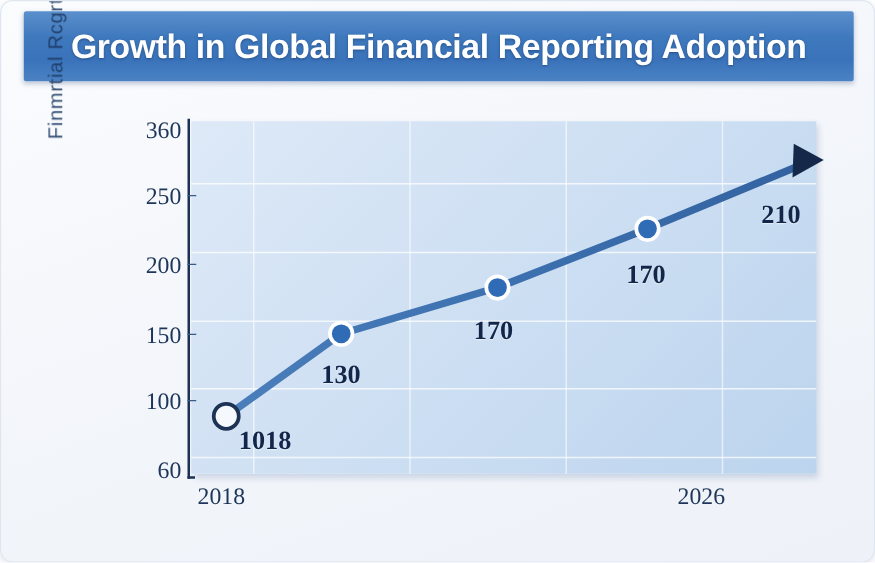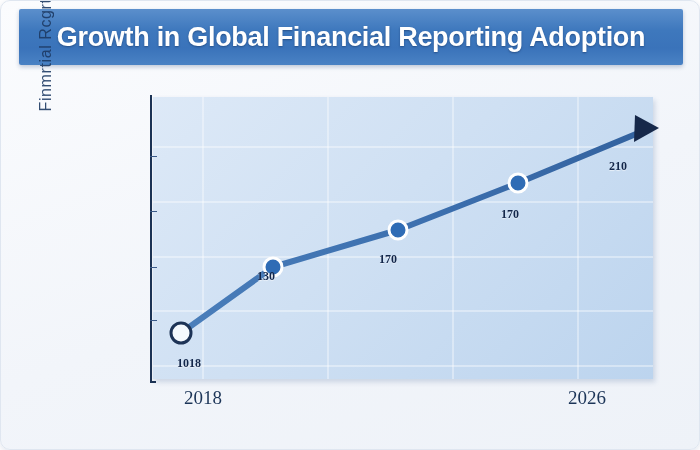--- a/index.html
+++ b/index.html
@@ -134,31 +134,30 @@
     width: 7px;
     height: 1px;
     background: #3b5a88;
   }
 
   .xtick {
     position: absolute;
     top: 386px;
     width: 90px;
     margin-left: -45px;
-    text-align: center;
     color: #1c3558;
     font-size: 19px;
     font-family: "Liberation Serif", serif;
   }
 
   
   .point-label {
     position: absolute;
     color: #12264a;
-    font-size: 12px;
+    font-size: 21px;
     font-weight: bold;
     font-family: "Liberation Serif", serif;
     white-space: nowrap;
     text-shadow: 0 1px 1px rgba(255,255,255,0.6);
   }
 </style>
 </head>
 <body>
 
 <div id="chart-card">
@@ -199,32 +198,40 @@
       <path d="M 28 236 L 120 170 L 245 133 L 365 86 L 495 32" fill="none" stroke="url(#lineGrad)" stroke-width="6" stroke-linecap="round" stroke-linejoin="round"></path>
 
       <polygon points="482,18 506,31 481,45" fill="#16284a"></polygon>
 
       <circle cx="28" cy="236" r="10" fill="#f5f9fd" stroke="#1d3356" stroke-width="3"></circle>
       <circle cx="120" cy="170" r="9" fill="#2f6cb5" stroke="#ffffff" stroke-width="3"></circle>
       <circle cx="245" cy="133" r="9" fill="#2f6cb5" stroke="#ffffff" stroke-width="3"></circle>
       <circle cx="365" cy="86" r="9" fill="#2f6cb5" stroke="#ffffff" stroke-width="3"></circle>
     </svg>
 
-    <div class="point-label" style="left:24px;  top:243px;margin-top:16px;">1018</div>
-    <div class="point-label" style="left:104px; top:172px;">130</div>
+    <div class="point-label" style="left:38px;  top:243px;">1018</div>
+    <div class="point-label" style="left:104px; top:190px;">130</div>
     <div class="point-label" style="left:226px; top:155px;">170</div>
     <div class="point-label" style="left:348px; top:110px;">170</div>
     <div class="point-label" style="left:456px; top:62px;">210</div>
   </div>
 
   <div id="y-spine"></div>
   <div id="x-spine"></div>
 
   <div class="tickline" style="top:155px;"></div>
   <div class="tickline" style="top:210px;"></div>
   <div class="tickline" style="top:266px;"></div>
   <div class="tickline" style="top:319px;"></div>
 
+  <div id="ytick-layer">
+    <div class="ytick" style="top:93px;">360</div>
+    <div class="ytick" style="top:146px;">250</div>
+    <div class="ytick" style="top:201px;">200</div>
+    <div class="ytick" style="top:257px;">150</div>
+    <div class="ytick" style="top:310px;">100</div>
+    <div class="ytick" style="top:365px;">60</div>
+  </div>
 
   <div class="xtick" style="left:202px;">2018</div>
   <div class="xtick" style="left:586px;">2026</div>
 
 </div>
 
 </body></html>

